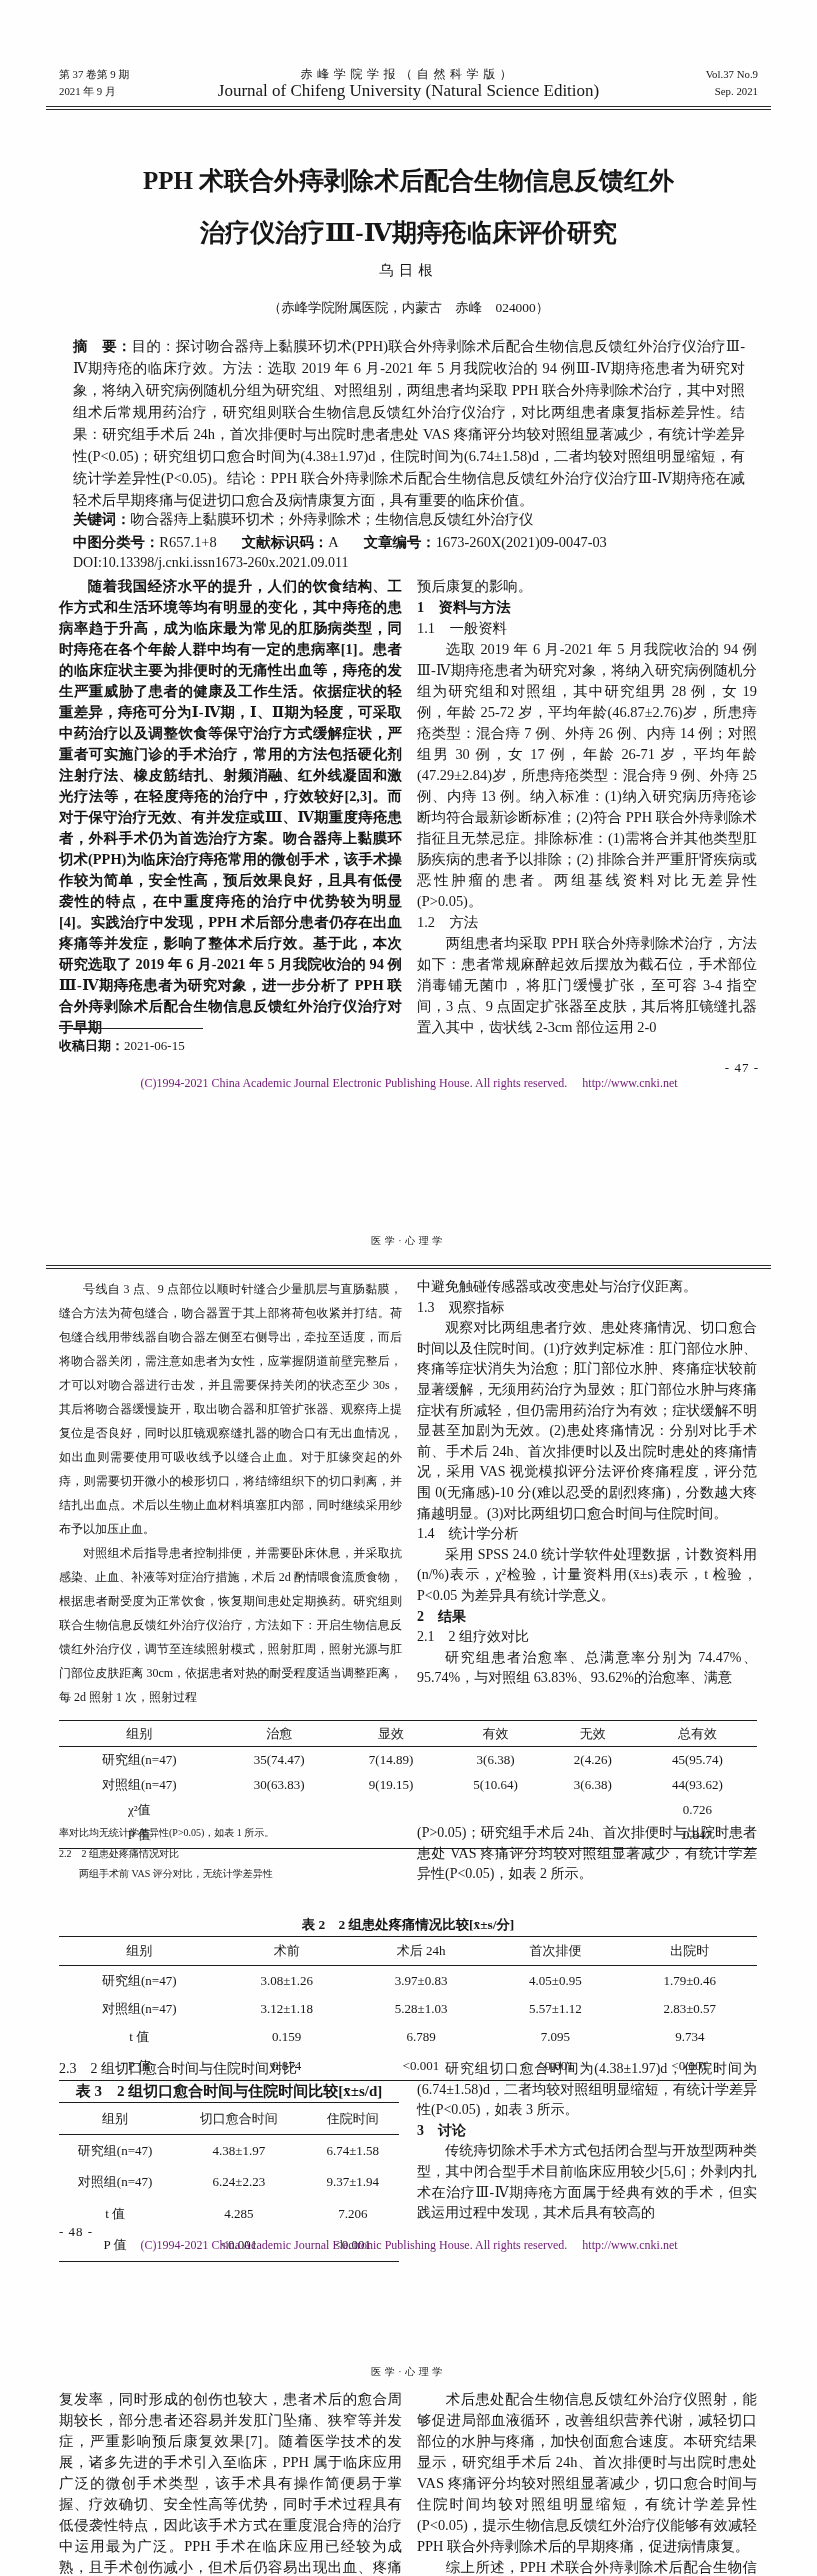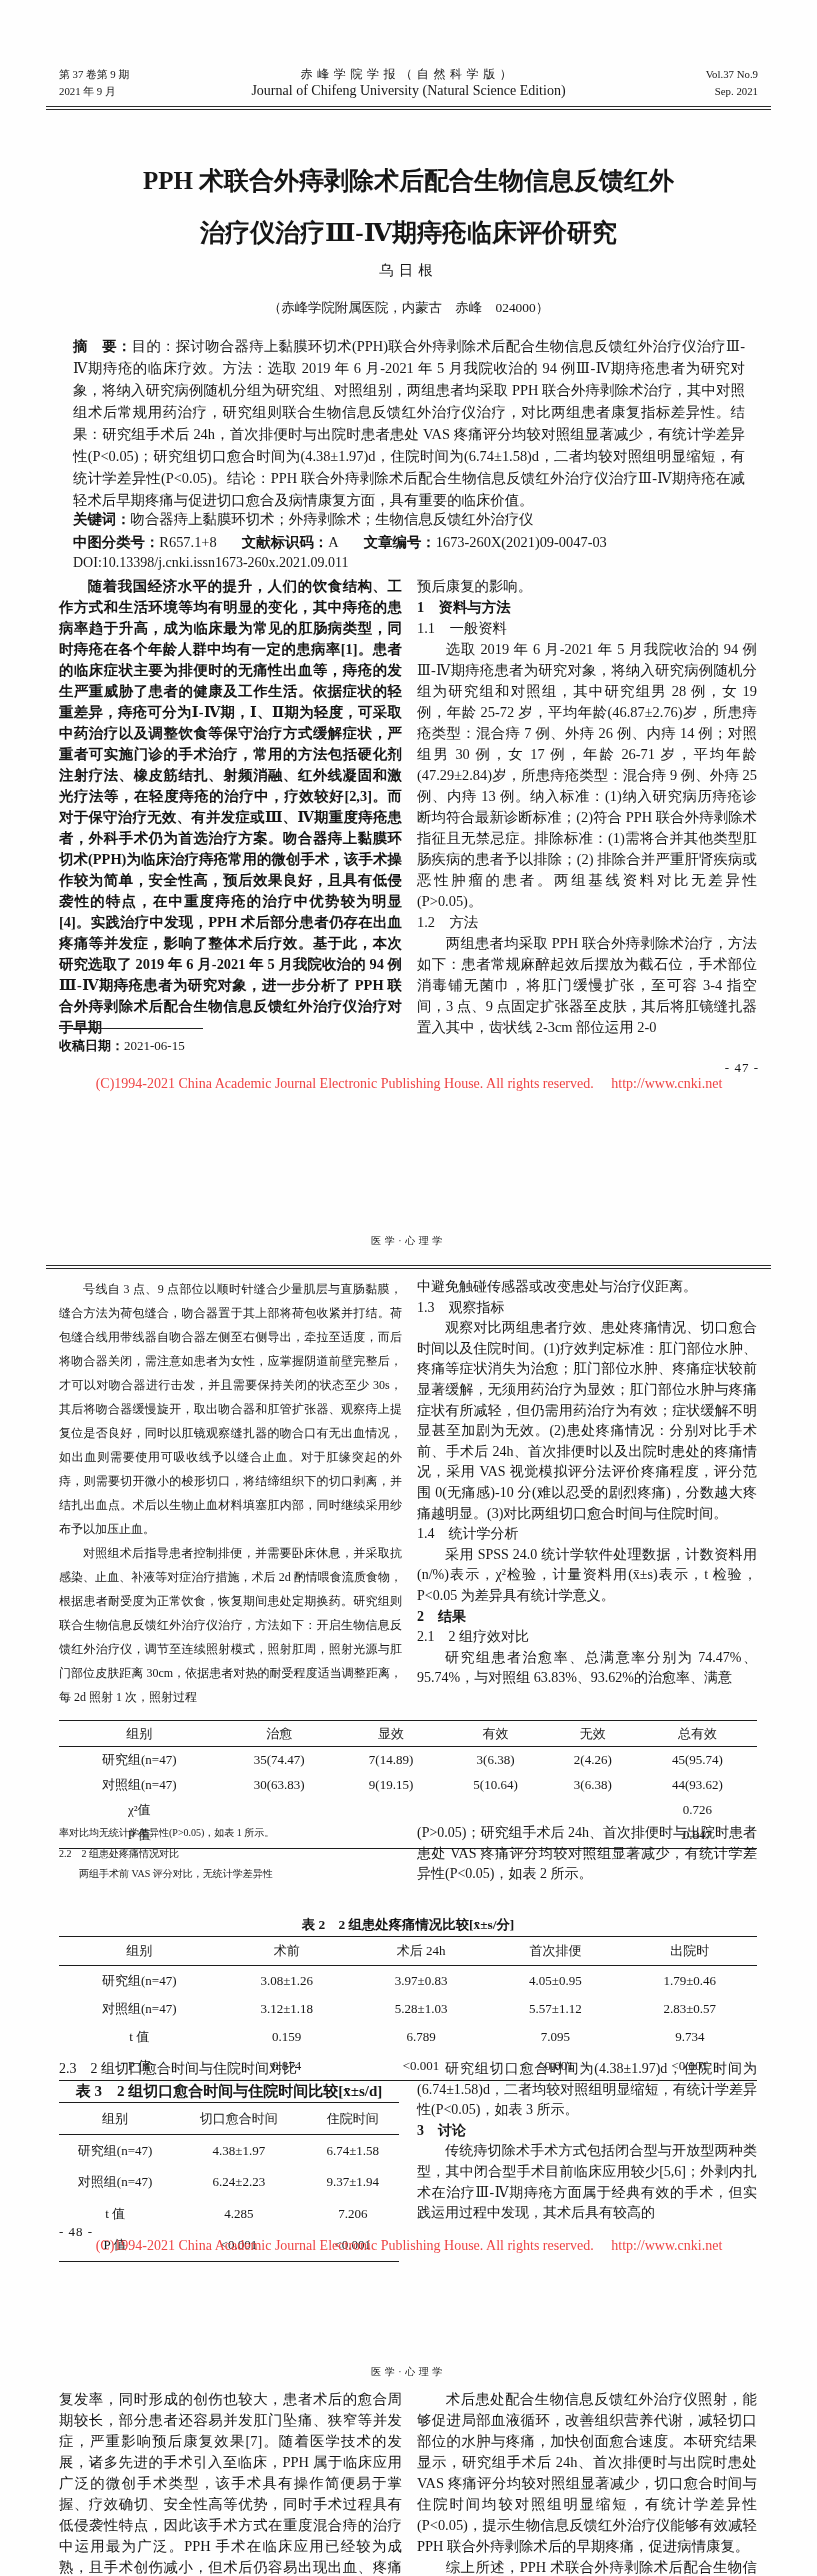--- a/index.html
+++ b/index.html
@@ -6,21 +6,21 @@
   html,body{margin:0;padding:0;background:#ffffff;}
   #doc{position:relative;width:818px;height:3470px;background:#fefefe;color:#161616;
        font-family:"Liberation Serif","DejaVu Serif",serif;overflow:hidden;}
   .page{position:absolute;left:0;width:818px;height:1157px;background:#fefefe;}
   
   .mast{position:absolute;top:66px;left:59px;width:699px;display:flex;justify-content:space-between;align-items:flex-start;}
   .mast .mcol{font-size:10.8px;line-height:16.5px;}
   .mast .mleft{text-align:left;width:134px;}
   .mast .mcenter{text-align:center;flex:1;}
   .mast .mcenter .cn{letter-spacing:4.6px;font-size:12px;}
-  .mast .mcenter .en{font-size:14px;letter-spacing:0;}
+  .mast .mcenter .en{font-size:17px;letter-spacing:0;}
   .mast .mright{text-align:right;width:134px;}
   .dblrule{position:absolute;left:46px;width:725px;height:2.1px;border-top:1px solid #2a2a2a;border-bottom:1px solid #2a2a2a;}
   
   .arttitle{position:absolute;top:155px;left:59px;width:699px;text-align:center;
             font-size:25px;font-weight:bold;line-height:52px;}
   .author{position:absolute;top:261px;left:59px;width:699px;text-align:center;font-size:14.4px;letter-spacing:5.2px;}
   .affil{position:absolute;top:299px;left:59px;width:699px;text-align:center;font-size:13.4px;}
   
   .abs{position:absolute;top:335px;left:73px;width:672px;font-size:14.4px;line-height:22px;text-align:justify;}
   .lbl{font-weight:bold;}
@@ -32,21 +32,21 @@
   .col{position:absolute;text-align:justify;font-size:14.4px;line-height:21px;}
   .col p{margin:0;text-indent:2em;}
   .col p.noind{text-indent:0;}
   .col p.hd1{font-weight:bold;text-indent:0;}
   .col p.hd2{text-indent:0;}
   .c-left{left:59px;width:343px;}
   .c-right{left:417px;width:340px;}
   .fnrule{position:absolute;top:1028px;left:59px;width:144px;border-top:1px solid #222;}
   .received{position:absolute;top:1037px;left:59px;font-size:13px;}
   .pn{position:absolute;font-size:13px;letter-spacing:1px;}
-  .copy{position:absolute;left:31px;width:756px;text-align:center;font-size:14px;color:#ef4444;}
+  .copy{position:absolute;left:31px;width:756px;text-align:center;font-size:12px;color:#701a75;}
   
   .sechead{position:absolute;left:59px;width:699px;text-align:center;font-size:10px;letter-spacing:3.6px;}
   
   .tbltitle{position:absolute;text-align:center;font-size:13.4px;font-weight:bold;}
   .tbl{position:absolute;border-top:1.5px solid #1c1c1c;border-bottom:1.5px solid #1c1c1c;}
   .tbl table{width:100%;border-collapse:collapse;}
   .tbl th{border-bottom:1px solid #1c1c1c;font-weight:normal;}
   .tbl th,.tbl td{text-align:center;font-size:13px;padding:3.6px 1px;}
   .tbl.pad10 th,.tbl.pad10 td{padding:5.2px 1px;}
   .tbl.pad13 th,.tbl.pad13 td{padding:6.7px 1px;}

